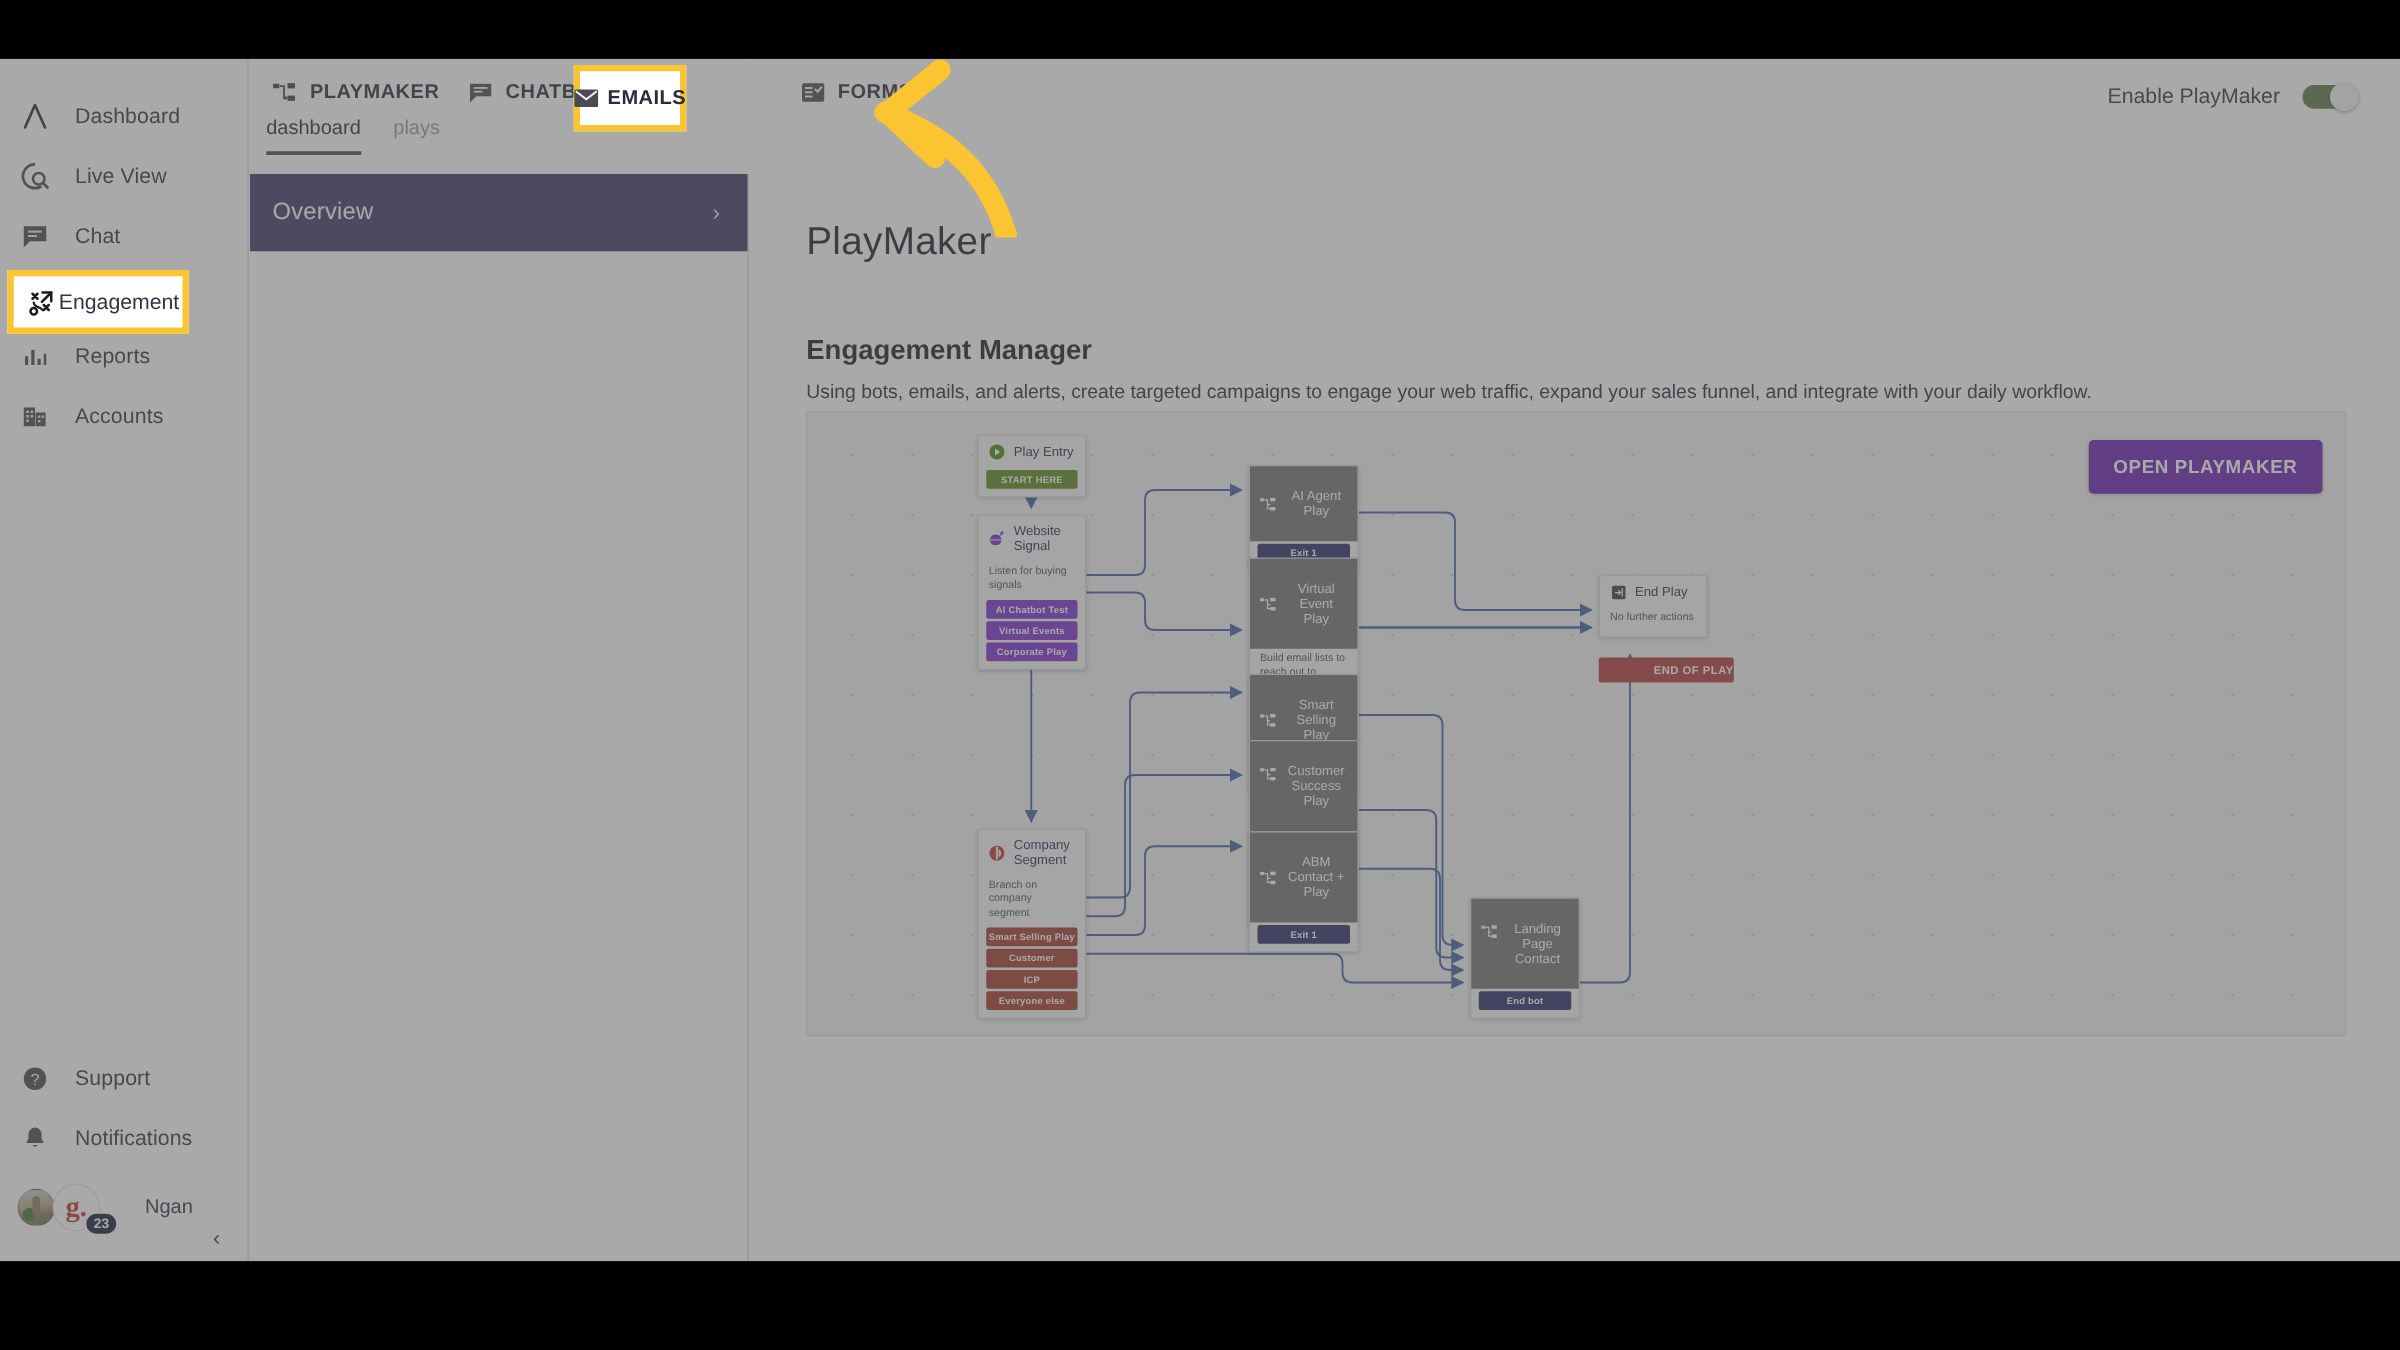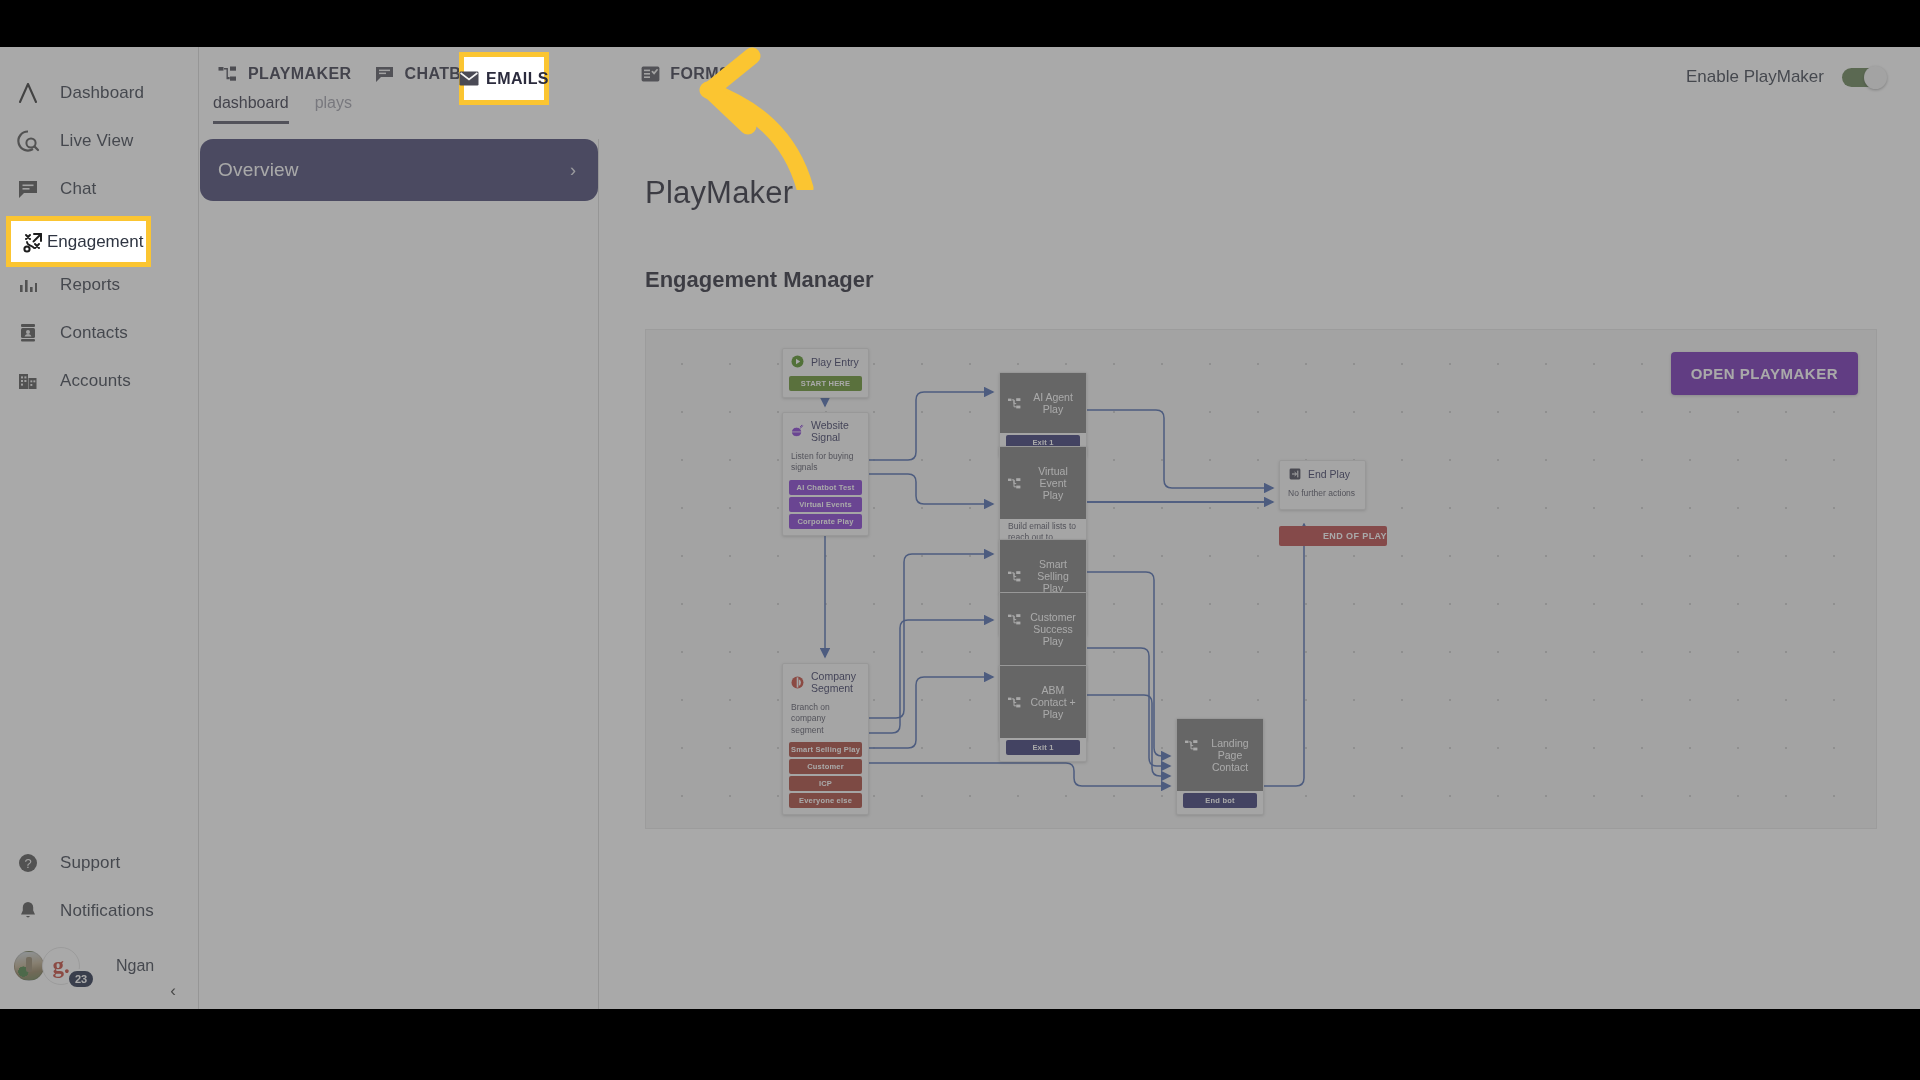--- a/index.html
+++ b/index.html
@@ -113,21 +113,21 @@
     background: #ffffff;
     border-right: 1px solid #d8d8d8;
     z-index: 4;
   }
   #overview-row {
     position: absolute; left: 1px; top: 92px;
     width: 398px; height: 62px;
     background: #3b3a6a;
     display: flex; align-items: center; justify-content: space-between;
     padding: 0 22px 0 18px;
-    color: #fff; cursor: pointer; border-radius: 13px;
+    color: #fff; cursor: pointer;
   }
   #overview-row .t { font-size: 19px; letter-spacing: .2px; }
   #overview-row .chev { font-size: 18px; opacity: .85; }
 
   
   #topbar {
     position: absolute; left: 199px; top: 0; right: 0; height: 92px;
     background: #ffffff;
     z-index: 10;
   }
@@ -308,32 +308,20 @@
           <svg width="24" height="24" viewBox="0 0 24 24">
             <rect x="4" y="12" width="2.6" height="7" fill="#4a4a4a"></rect>
             <rect x="9" y="7" width="2.6" height="12" fill="#4a4a4a"></rect>
             <rect x="14" y="14" width="2.6" height="5" fill="#4a4a4a"></rect>
             <rect x="19" y="10" width="2" height="9" fill="#4a4a4a"></rect>
           </svg>
         </span>
         <span class="lbl">Reports</span>
       </div>
 
-      <div class="nav-item">
-        <span class="ico">
-          <svg width="24" height="24" viewBox="0 0 24 24">
-            <rect x="5" y="3" width="14" height="3" rx="1" fill="#4a4a4a"></rect>
-            <rect x="5" y="7" width="14" height="10" rx="1.5" fill="#4a4a4a"></rect>
-            <rect x="5" y="18" width="14" height="2.6" rx="1" fill="#4a4a4a"></rect>
-            <circle cx="12" cy="11" r="2" fill="#f0f0f0"></circle>
-            <path d="M8.6 15.5c.7-1.7 2-2.4 3.4-2.4s2.7.7 3.4 2.4z" fill="#f0f0f0"></path>
-          </svg>
-        </span>
-        <span class="lbl">Contacts</span>
-      </div>
 
       <div class="nav-item">
         <span class="ico">
           <svg width="24" height="24" viewBox="0 0 24 24">
             <rect x="3" y="5" width="9" height="15" fill="#4a4a4a"></rect>
             <rect x="12.5" y="9" width="8" height="11" fill="#4a4a4a"></rect>
             <rect x="5" y="7.4" width="2" height="2" fill="#efefef"></rect>
             <rect x="8.4" y="7.4" width="2" height="2" fill="#efefef"></rect>
             <rect x="5" y="11" width="2" height="2" fill="#efefef"></rect>
             <rect x="8.4" y="11" width="2" height="2" fill="#efefef"></rect>
@@ -439,20 +427,21 @@
       <span id="enable-lbl">Enable PlayMaker</span>
       <div id="enable-toggle">
         <div class="knob"></div>
       </div>
     </div>
   </div>
 
   <div id="main">
     <div id="page-title">PlayMaker</div>
     <div id="mgr-title">Engagement Manager</div>
+    <div id="mgr-desc">Using bots, emails, and alerts, create targeted campaigns to engage your web traffic, expand your sales funnel, and integrate with your daily workflow.</div>
   </div>
 
   <div id="canvas">
     <button id="open-pm">OPEN PLAYMAKER</button>
 
     <svg id="edges" viewBox="0 0 1232 500">
       <defs>
         <marker id="ah" markerWidth="7" markerHeight="7" refX="6" refY="3.5" orient="auto">
           <path d="M0,0 L7,3.5 L0,7 z" fill="#3f5fa8"></path>
         </marker>

